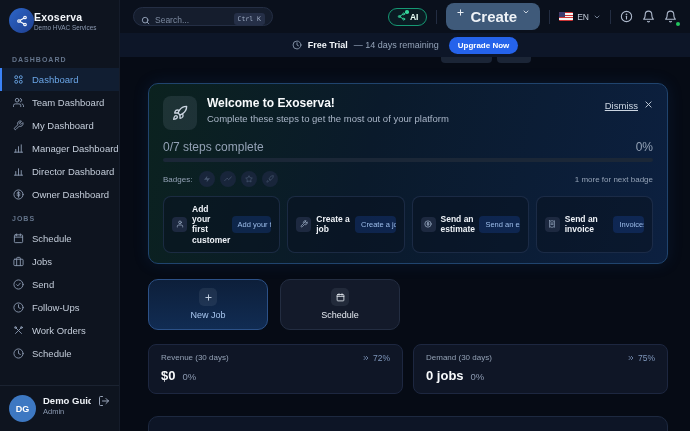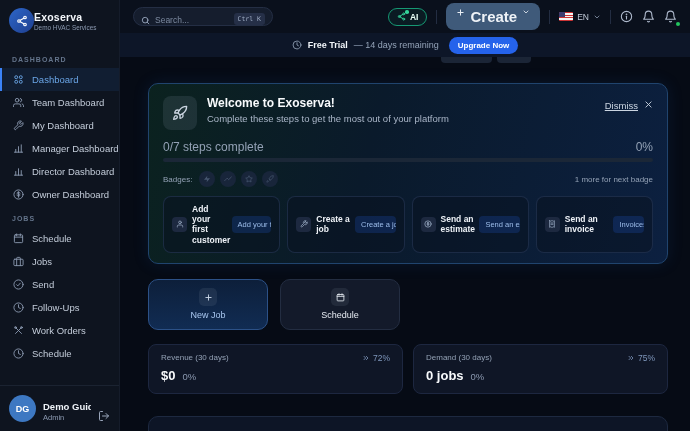--- a/index.html
+++ b/index.html
@@ -13,21 +13,21 @@
   .brand { display:flex; align-items:center; gap:0; padding:8px 9px; cursor:pointer; }
   .brand-logo { width:25px; height:25px; border-radius:50%; background:linear-gradient(135deg,#2d66c9,#1e3f8f); display:grid; place-items:center; flex-shrink:0; }
   .brand-name { font-size:10.5px; font-weight:700; color:#f4f7fb; letter-spacing:.2px; }
   .brand-sub { font-size:6.4px; color:#8b99b0; margin-top:1px; white-space:nowrap; }
   .nav { flex:1; padding-top:6px; overflow:hidden; }
   .nav-h { font-size:7px; font-weight:700; letter-spacing:1px; color:#64748b; padding:9px 12px 5px; }
   .nav-item { display:flex; align-items:center; gap:8px; padding:6px 10px; font-size:9.5px; color:#c4cdda; cursor:pointer; border-left:2px solid transparent; white-space:nowrap; }
   .nav-item .ni { color:#8b99b0; display:grid; place-items:center; width:12px; flex-shrink:0; }
   .nav-item.active { color:#6fa3e0; color:#6aa5e6; background:rgba(59,130,246,.09); border-left-color:#3b82f6; }
   .nav-item.active .ni { color:#6aa5e6; }
-  .user-box { border-top:1px solid #1b2331; padding:9px 9px; display:flex; align-items:flex-end; gap:7px; }
+  .user-box { border-top:1px solid #1b2331; padding:9px 9px; display:flex; align-items:flex-start; gap:7px; }
   .avatar { width:27px; height:27px; border-radius:50%; background:#3d78c2; color:#fff; font-size:9px; font-weight:700; display:grid; place-items:center; flex-shrink:0; }
   .user-meta { min-width:0; }
   .user-name { font-size:9.5px; font-weight:600; color:#eef2f7; white-space:nowrap; overflow:hidden; max-width:52px; }
   .user-role { font-size:7.5px; color:#8b99b0; margin-top:1px; }
   .logout { margin-left:auto; color:#9aa6bb; cursor:pointer; }
 
   
   .right-col { flex:1; display:flex; flex-direction:column; min-width:0; }
   .topbar { height:33px; flex:0 0 33px; background:#0a101c; display:flex; align-items:center; padding:0 13px; gap:9px; }
   .search { width:140px; height:19px; background:#151d2d; border:1px solid #242e44; border-radius:10px; display:flex; align-items:flex-end; gap:5px; padding:0 7px; }

